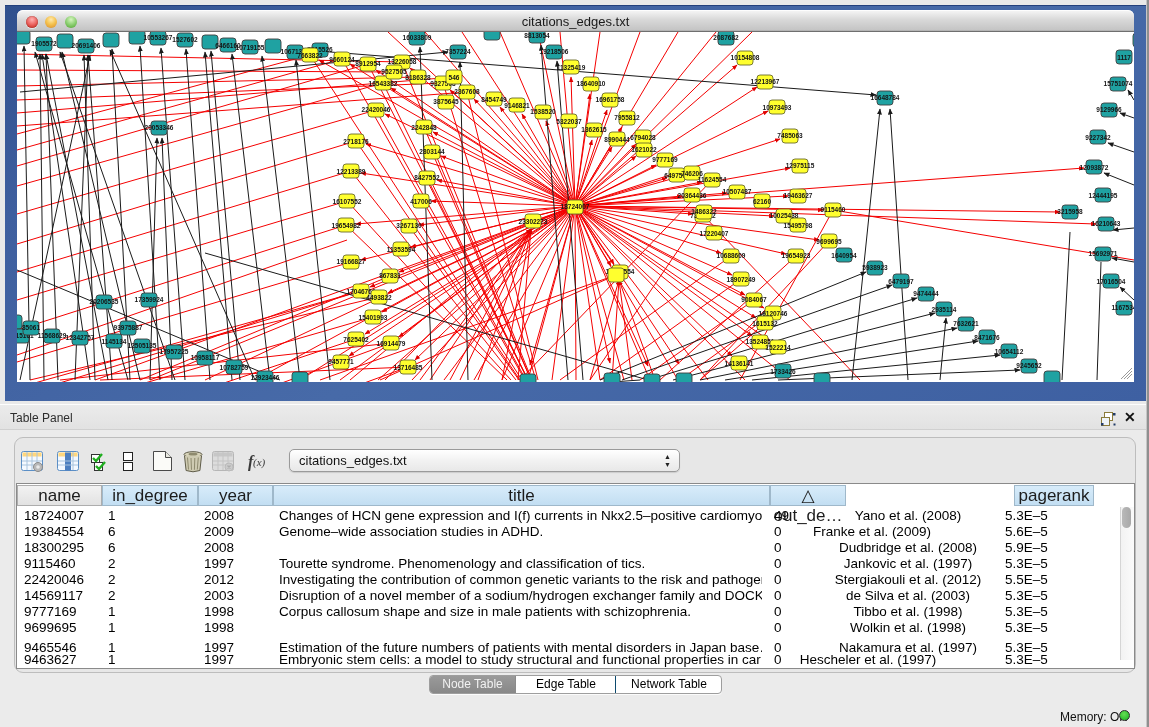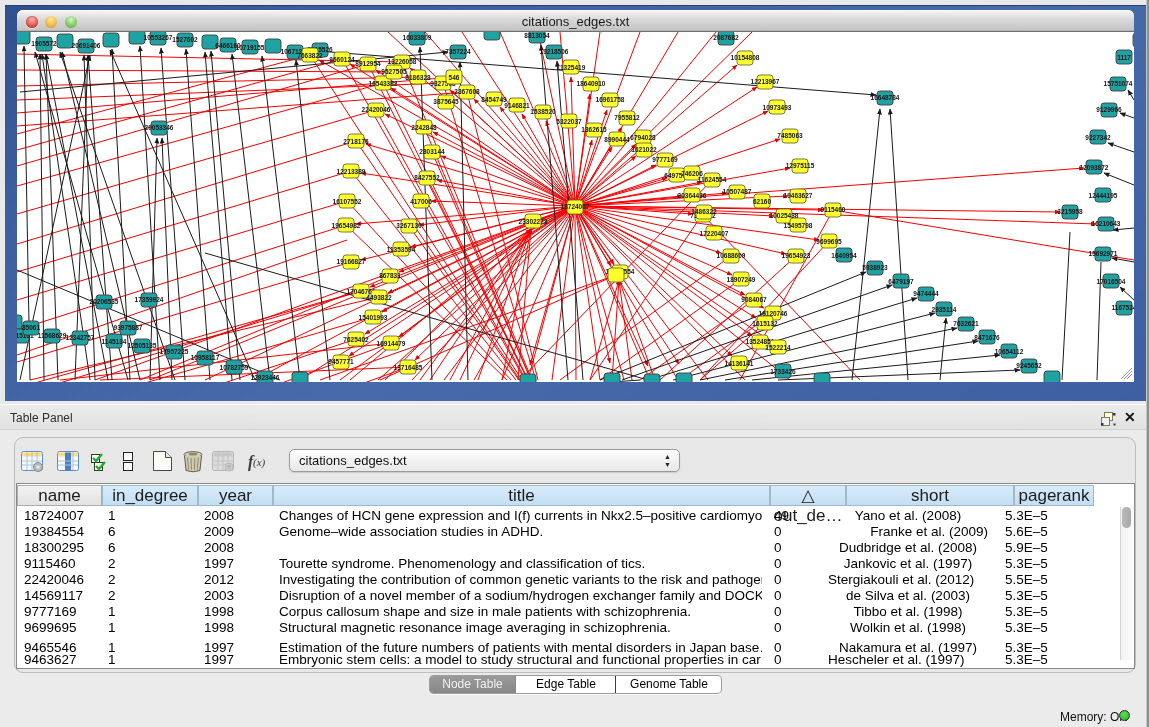--- a/index.html
+++ b/index.html
@@ -631,38 +631,37 @@
         <text x="5" y="16" font-family="Liberation Serif,serif" font-size="11" font-style="italic" fill="#3a3a3a">(x)</text>
       </g>
 </svg>
   <div class="abs" id="combo">citations_edges.txt<span class="ud">▲<br>▼</span></div>
   <div class="abs" id="tbl"></div>
   <div class="abs hcell" style="left:17px;width:85px;background:linear-gradient(#f2f2f2,#e2e2e2);border-color:#adadad">name</div>
   <div class="abs hcell" style="left:102px;width:96px">in_degree</div>
   <div class="abs hcell" style="left:198px;width:75px">year</div>
   <div class="abs hcell" style="left:273px;width:497px">title</div>
   <div class="abs hcell" style="left:770px;width:76px">△ out_de…</div>
-  <div class="abs hcell" style="left:846px;width:168px">short</div>
   <div class="abs hcell" style="left:1014px;width:80px">pagerank</div>
 <div class="trow" style="top:508px">
 <span style="left:24px">18724007</span>
       <span style="left:108px">1</span>
       <span style="left:204px">2008</span>
 <span style="left:279px;width:483px;overflow:hidden">Changes of HCN gene expression and I(f) currents in Nkx2.5–positive cardiomyoc…</span>
       <span style="left:774px">49</span>
 <span style="left:828px;width:160px;text-align:center">Yano et al. (2008)</span>
       <span style="left:1005px">5.3E–5</span>
     </div>
 <div class="trow" style="top:524px">
 <span style="left:24px">19384554</span>
       <span style="left:108px">6</span>
       <span style="left:204px">2009</span>
 <span style="left:279px;width:483px;overflow:hidden">Genome–wide association studies in ADHD.</span>
       <span style="left:774px">0</span>
-<span style="left:828px;width:160px;text-align:right">Franke et al. (2009)</span>
+<span style="left:792px;width:160px;text-align:center">Franke et al. (2009)</span>
       <span style="left:1005px">5.6E–5</span>
     </div>
 <div class="trow" style="top:540px">
 <span style="left:24px">18300295</span>
       <span style="left:108px">6</span>
       <span style="left:204px">2008</span>
       <span style="left:774px">0</span>
 <span style="left:828px;width:160px;text-align:center">Dudbridge et al. (2008)</span>
       <span style="left:1005px">5.9E–5</span>
     </div>
@@ -674,21 +673,21 @@
       <span style="left:774px">0</span>
 <span style="left:828px;width:160px;text-align:center">Jankovic et al. (1997)</span>
       <span style="left:1005px">5.3E–5</span>
     </div>
 <div class="trow" style="top:572px">
 <span style="left:24px">22420046</span>
       <span style="left:108px">2</span>
       <span style="left:204px">2012</span>
 <span style="left:279px;width:483px;overflow:hidden">Investigating the contribution of common genetic variants to the risk and pathogen…</span>
       <span style="left:774px">0</span>
-<span style="left:828px;width:160px;">Stergiakouli et al. (2012)</span>
+<span style="left:828px;width:160px;text-align:center">Stergiakouli et al. (2012)</span>
       <span style="left:1005px">5.5E–5</span>
     </div>
 <div class="trow" style="top:588px">
 <span style="left:24px">14569117</span>
       <span style="left:108px">2</span>
       <span style="left:204px">2003</span>
 <span style="left:279px;width:483px;overflow:hidden">Disruption of a novel member of a sodium/hydrogen exchanger family and DOCK…</span>
       <span style="left:774px">0</span>
 <span style="left:828px;width:160px;text-align:center">de Silva et al. (2003)</span>
       <span style="left:1005px">5.3E–5</span>
@@ -699,45 +698,44 @@
       <span style="left:204px">1998</span>
 <span style="left:279px;width:483px;overflow:hidden">Corpus callosum shape and size in male patients with schizophrenia.</span>
       <span style="left:774px">0</span>
 <span style="left:828px;width:160px;text-align:center">Tibbo et al. (1998)</span>
       <span style="left:1005px">5.3E–5</span>
     </div>
 <div class="trow" style="top:620px">
 <span style="left:24px">9699695</span>
       <span style="left:108px">1</span>
       <span style="left:204px">1998</span>
-<span style="left:279px;width:483px;overflow:hidden">Structural magnetic resonance image averaging in schizophrenia.</span>
       <span style="left:774px">0</span>
 <span style="left:828px;width:160px;text-align:center">Wolkin et al. (1998)</span>
       <span style="left:1005px">5.3E–5</span>
     </div>
 <div class="trow" style="top:640px">
 <span style="left:24px">9465546</span>
       <span style="left:108px">1</span>
       <span style="left:204px">1997</span>
 <span style="left:279px;width:483px;overflow:hidden">Estimation of the future numbers of patients with mental disorders in Japan base…</span>
       <span style="left:774px">0</span>
 <span style="left:828px;width:160px;text-align:center">Nakamura et al. (1997)</span>
       <span style="left:1005px">5.3E–5</span>
     </div>
 <div class="trow" style="top:652px">
 <span style="left:24px">9463627</span>
       <span style="left:108px">1</span>
       <span style="left:204px">1997</span>
 <span style="left:279px;width:483px;overflow:hidden">Embryonic stem cells: a model to study structural and functional properties in car…</span>
       <span style="left:774px">0</span>
-<span style="left:828px;width:160px;">Hescheler et al. (1997)</span>
+<span style="left:788px;width:160px;text-align:center">Hescheler et al. (1997)</span>
       <span style="left:1005px">5.3E–5</span>
     </div>
   <div class="abs" id="sbtrack"></div>
     <div class="abs" id="sbthumb"></div>
   <div class="abs" id="tabs">
       <div class="tab" id="tab1">Node Table</div>
       <div class="tab" id="tab2">Edge Table</div>
-      <div class="tab" id="tab3">Genome Table</div>
+      <div class="tab" id="tab3">Network Table</div>
     </div>
   <div class="abs" id="mem">Memory: OK</div>
   <div class="abs" id="memdot"></div>
   <div class="abs" id="redge"></div>
 </div>
 </body></html>

